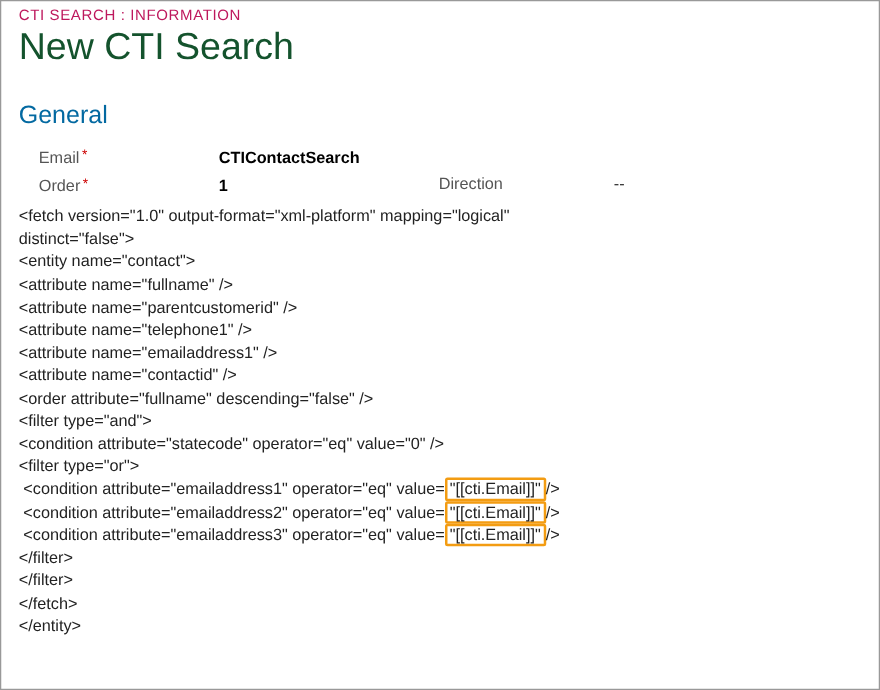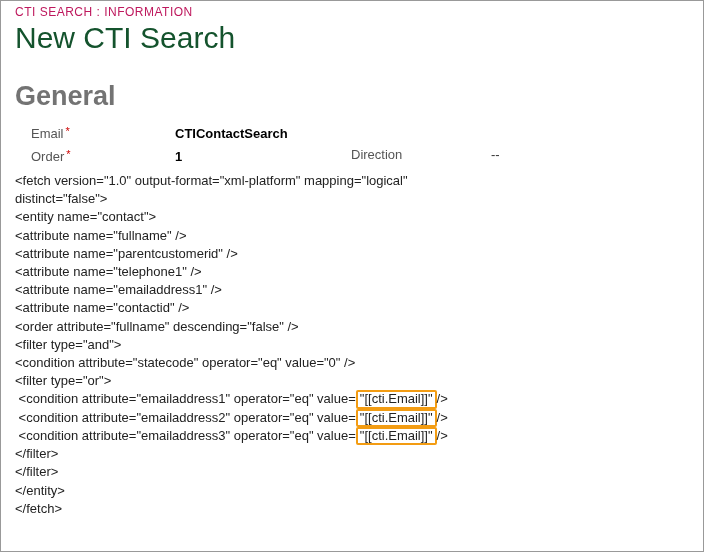--- a/index.html
+++ b/index.html
@@ -19,23 +19,23 @@
     letter-spacing: 0.5px;
     margin-bottom: 2px;
   }
   .page-title {
     font-size: 30px;
     font-weight: 300;
     color: #14532d;
     margin-bottom: 26px;
   }
   .section-title {
-    font-size: 27px;
-    color: #737373;
-    font-weight: 700;
+    font-size: 20px;
+    color: #0369a1;
+    font-weight: 400;
     margin-bottom: 12px;
   }
   .row {
     display: flex;
     align-items: flex-start;
     margin-bottom: 6px;
     font-size: 13px;
   }
   .label {
     width: 160px;
@@ -149,16 +149,16 @@
     <div>&lt;attribute name="contactid" /&gt;</div>
     <div>&lt;order attribute="fullname" descending="false" /&gt;</div>
     <div>&lt;filter type="and"&gt;</div>
     <div>&lt;condition attribute="statecode" operator="eq" value="0" /&gt;</div>
     <div>&lt;filter type="or"&gt;</div>
     <div><span> &lt;condition attribute="emailaddress1" operator="eq" value=</span><span class="hl">"[[cti.Email]]"</span><span>/&gt;</span></div>
     <div><span> &lt;condition attribute="emailaddress2" operator="eq" value=</span><span class="hl">"[[cti.Email]]"</span><span>/&gt;</span></div>
     <div><span> &lt;condition attribute="emailaddress3" operator="eq" value=</span><span class="hl">"[[cti.Email]]"</span><span>/&gt;</span></div>
     <div>&lt;/filter&gt;</div>
     <div>&lt;/filter&gt;</div>
+    <div>&lt;/fetch&gt;</div>
     <div>&lt;/entity&gt;</div>
-    <div>&lt;/fetch&gt;</div>
   </div>
 </div>
 
 </body></html>

